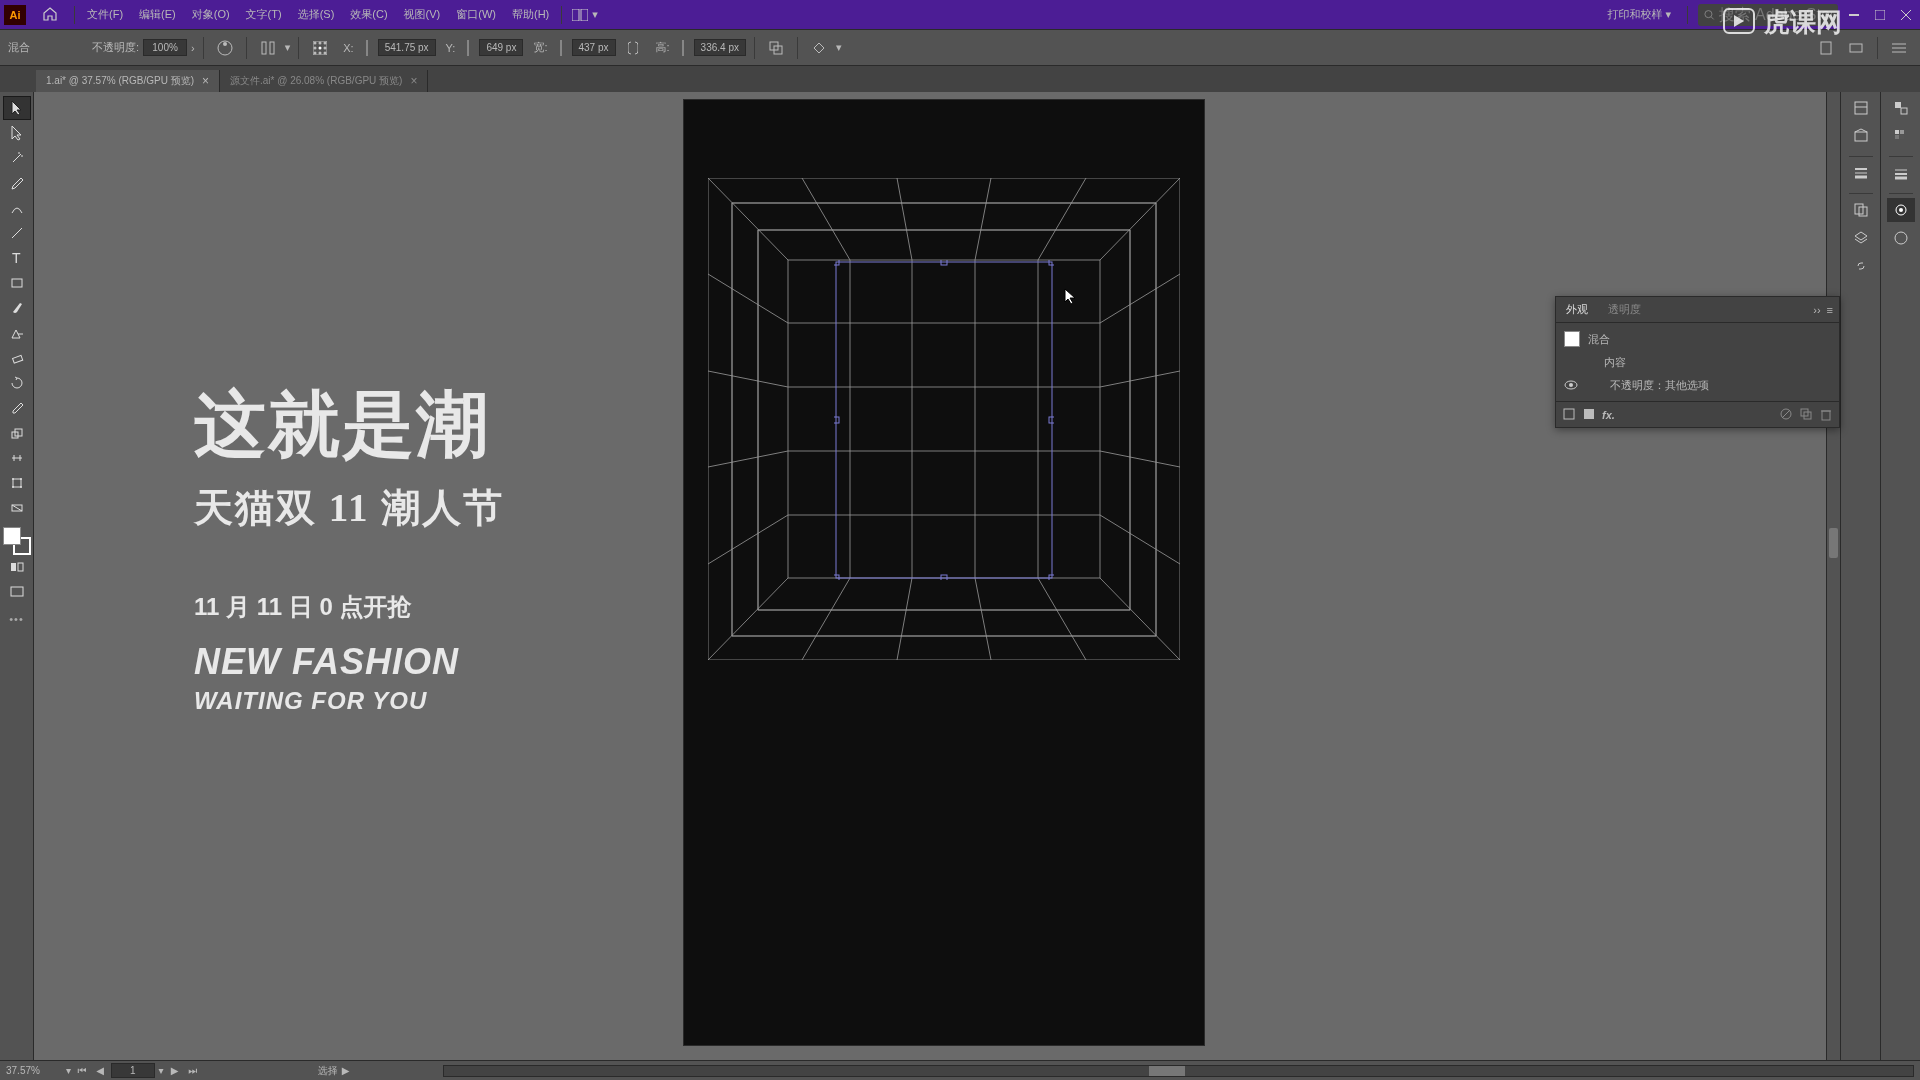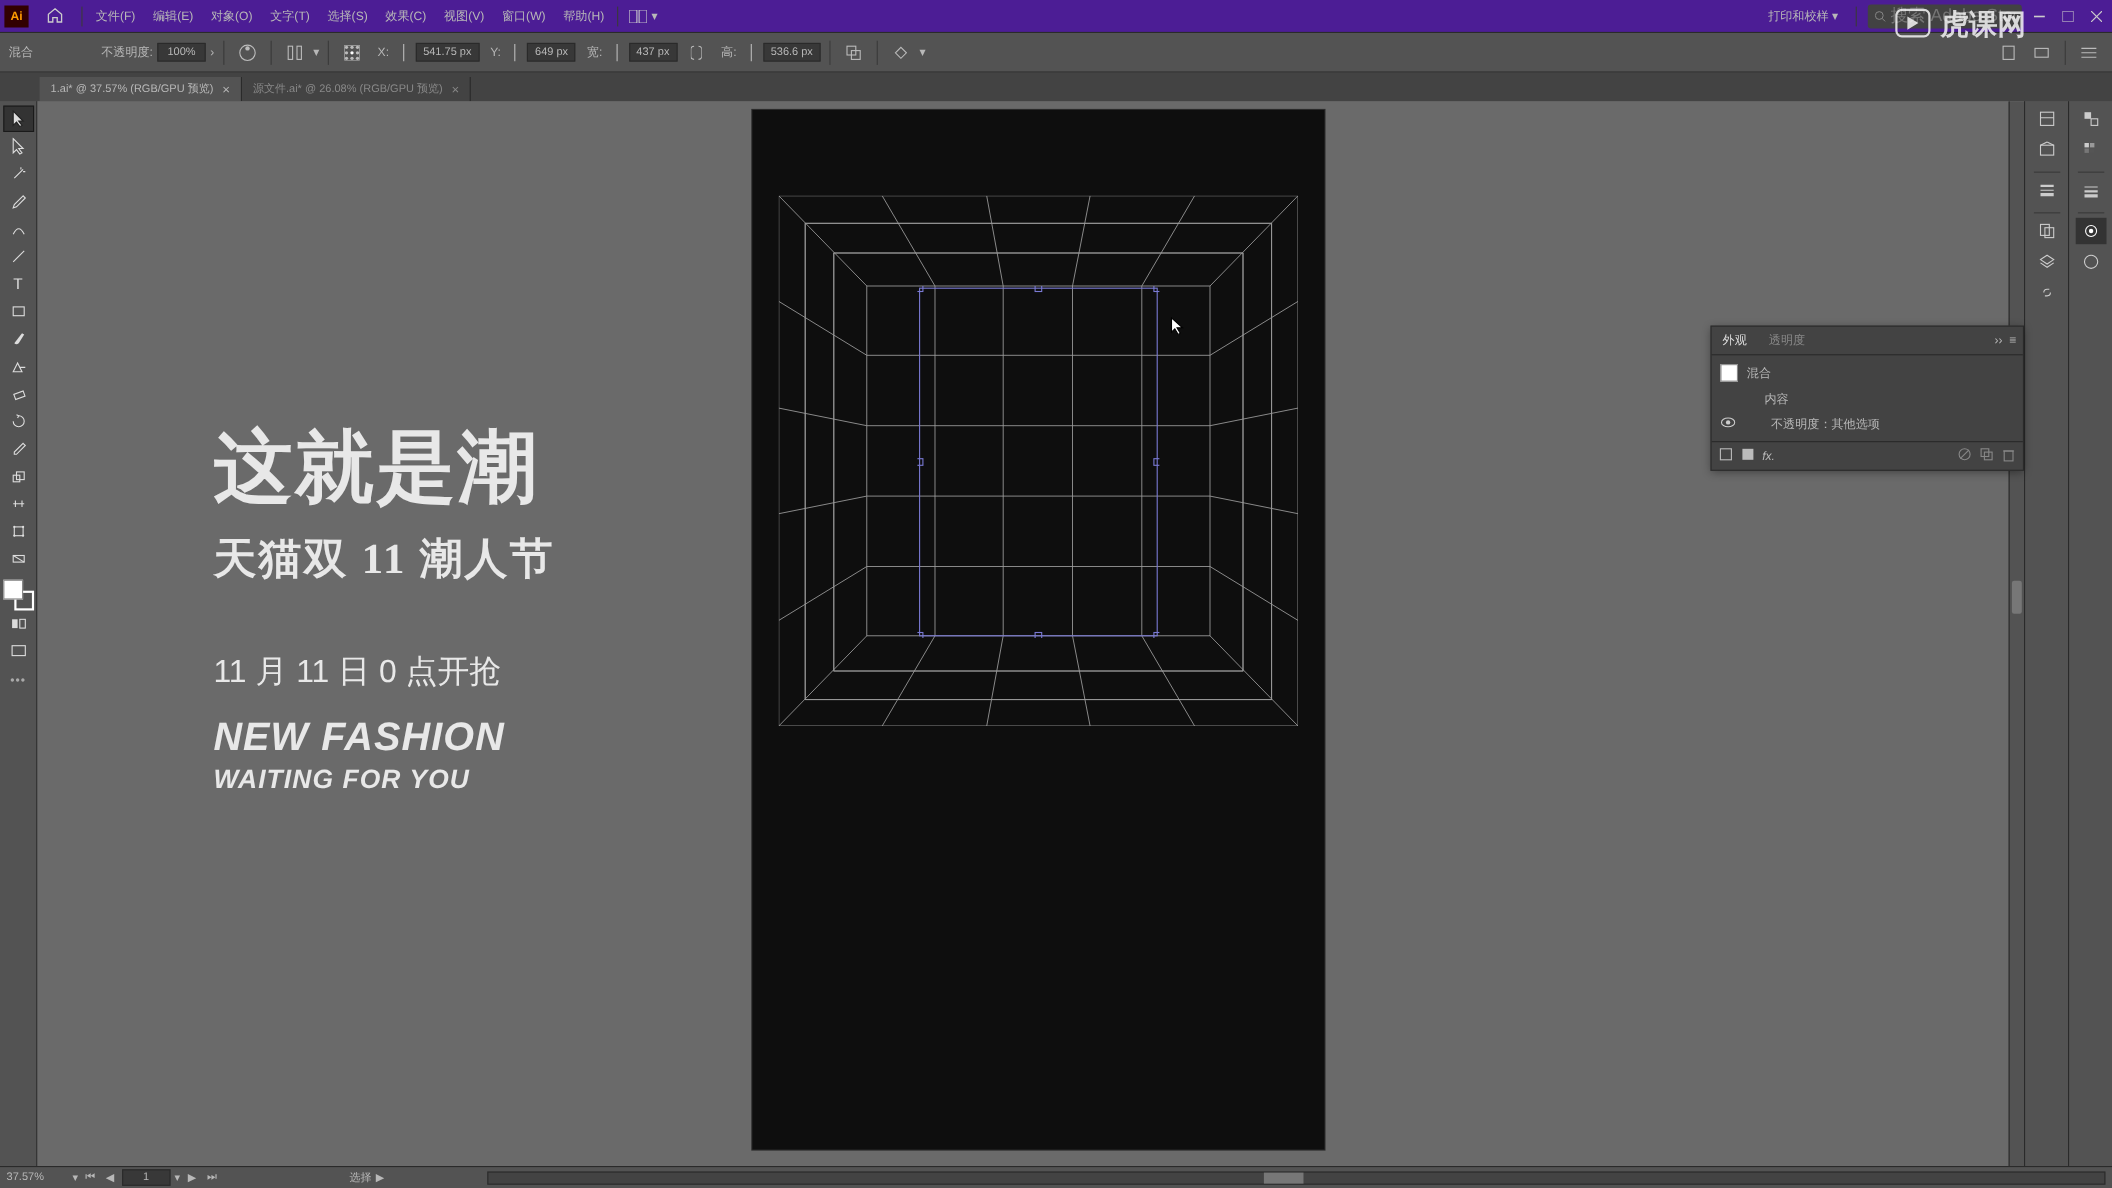--- a/index.html
+++ b/index.html
@@ -57,21 +57,21 @@
 .perspective-grid { position: absolute; left: 24px; top: 78px; }
 .sel-box { position: absolute; pointer-events: none; }
 .sel-box rect { fill: none; stroke: #7a7ad4; stroke-width: 1; }
 .sel-handle { fill: #fff; stroke: #7a7ad4; }
 .cursor-arrow { position: absolute; }
 
 
 .float-text { position: absolute; left: 160px; top: 285px; color: #e8e8e8; }
 .float-text .h1 { font-size: 72px; font-weight: 900; letter-spacing: 2px; margin-bottom: 8px; }
 .float-text .h2 { font-size: 39px; font-weight: 700; letter-spacing: 2px; margin-bottom: 56px; font-family: Liberation Serif, serif; }
-.float-text .h3 { font-size: 29px; font-weight: 400; margin-bottom: 18px; }
+.float-text .h3 { font-size: 24px; font-weight: 700; margin-bottom: 18px; }
 .float-text .h4 { font-size: 22px; font-weight: 500; letter-spacing: 1px; margin-bottom: 62px; }
 .float-text .h5 { font-size: 36px; font-weight: 800; font-style: italic; letter-spacing: 1px; margin-bottom: 4px; }
 .float-text .h6 { font-size: 24px; font-weight: 800; font-style: italic; letter-spacing: 1px; }
 
 
 .rightdock { background: #535353; width: 40px; display: flex; flex-direction: column; align-items: center; padding-top: 4px; border-left: 1px solid #2a2a2a; }
 .rightdock .dock-icon { width: 28px; height: 24px; display: flex; align-items: center; justify-content: center; margin-bottom: 4px; }
 .rightdock .dock-sep { width: 24px; height: 1px; background: #3a3a3a; margin: 4px 0; }
 .rightdock2 { background: #535353; width: 40px; display: flex; flex-direction: column; align-items: center; padding-top: 4px; border-left: 1px solid #2a2a2a; }
 .rightdock2 .dock-icon { width: 28px; height: 24px; display: flex; align-items: center; justify-content: center; margin-bottom: 4px; }
@@ -80,21 +80,21 @@
 .panel-appearance { position: absolute; right: 80px; top: 296px; width: 285px; background: #434343; border: 1px solid #2a2a2a; box-shadow: 0 2px 8px rgba(0,0,0,.4); }
 .panel-appearance .panel-tabs { display: flex; align-items: center; height: 26px; border-bottom: 1px solid #2a2a2a; }
 .panel-appearance .panel-tab { padding: 0 10px; font-size: 11px; color: #ddd; }
 .panel-appearance .panel-tab.inactive { color: #888; }
 .panel-appearance .panel-menu { margin-left: auto; padding: 0 6px; display: flex; gap: 6px; }
 .panel-appearance .panel-body { padding: 4px 0; }
 .panel-appearance .row { display: flex; align-items: center; padding: 4px 8px; gap: 8px; font-size: 11px; }
 .panel-appearance .row .swatch { width: 16px; height: 16px; background: #fff; border: 1px solid #888; }
 .panel-appearance .row .eye { width: 14px; }
 .panel-appearance .row.indent { padding-left: 48px; }
-.panel-appearance .panel-footer { display: flex; align-items: center; height: 26px; border-top: 1px solid #2a2a2a; padding: 0 6px; gap: 6px; }
+.panel-appearance .panel-footer { display: flex; align-items: center; height: 26px; border-top: 1px solid #2a2a2a; padding: 0 6px; gap: 6px; font-weight: bold; }
 .panel-appearance .panel-footer .f-right { margin-left: auto; display: flex; gap: 6px; }
 
 
 .statusbar { position: absolute; bottom: 0; left: 0; right: 0; height: 20px; background: #535353; border-top: 1px solid #2a2a2a; display: flex; align-items: center; padding: 0 6px; gap: 4px; font-size: 10px; }
 .statusbar .zoom-box { width: 56px; }
 .statusbar .nav-btn { width: 14px; text-align: center; }
 .statusbar .artnum { background: #383838; padding: 1px 18px; border: 1px solid #2a2a2a; }
 .statusbar .tool-label { margin-left: 114px; }
 .statusbar .hscroll { margin-left: 90px; flex: 1; height: 12px; background: #434343; position: relative; border: 1px solid #2a2a2a; }
 .statusbar .hscroll .hthumb { position: absolute; left: 48%; top: 0; bottom: 0; width: 36px; background: #777; }
@@ -219,21 +219,21 @@
       <svg width="10" height="16">
         <path d="M3 2 Q0 2 0 5 L0 11 Q0 14 3 14 M7 2 Q10 2 10 5 L10 11 Q10 14 7 14" fill="none" stroke="#bbb"></path>
       </svg>
     </div>
   <span class="coord-label">高:</span>
   <div class="icon-btn" style="width:14px">
       <svg width="8" height="16">
         <path d="M4 0 L4 16" stroke="#bbb"></path>
       </svg>
     </div>
-  <span class="value-box">536.6 px</span>
+  <span class="value-box">336.4 px</span>
   <div class="vdiv"></div>
   <div class="icon-btn">
       <svg width="16" height="16">
         <rect x="2" y="2" width="8" height="8" fill="none" stroke="#bbb"></rect>
         <rect x="6" y="6" width="8" height="8" fill="none" stroke="#bbb"></rect>
       </svg>
     </div>
   <div class="vdiv"></div>
   <div class="icon-btn">
       <svg width="16" height="16">

